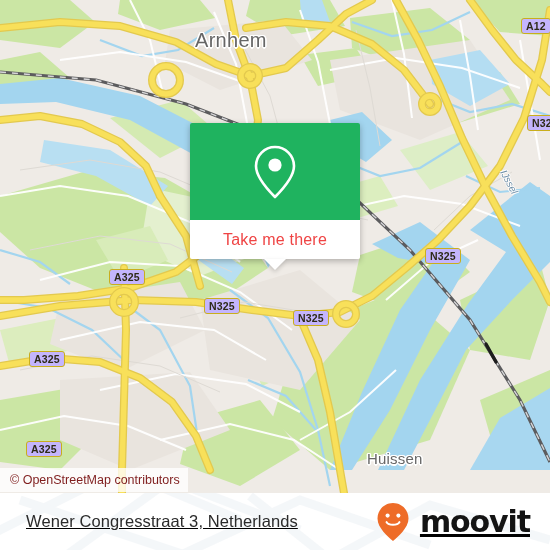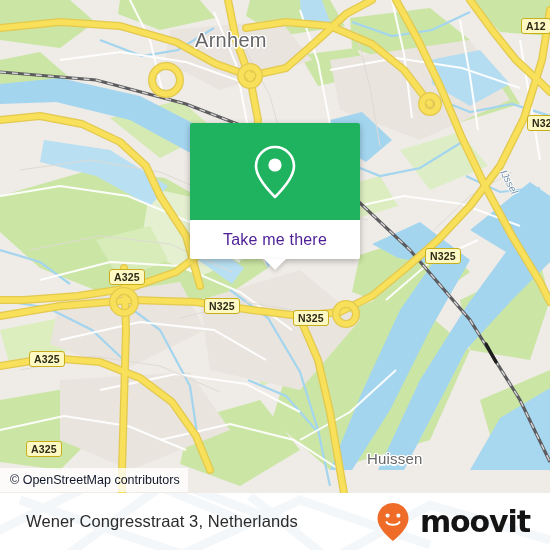--- a/index.html
+++ b/index.html
@@ -12,21 +12,21 @@
   }
   .app{position:relative;width:550px;height:550px;overflow:hidden;background:#fff;}
 
   
   .map{position:absolute;left:0;top:0;width:550px;height:493px;overflow:hidden;background:#efebe6;}
   .mapsvg{position:absolute;left:0;top:0;width:550px;height:493px;display:block;}
 
   
   .shield{
     position:absolute;
-    background:#fef9c3;
+    background:#c4b5fd;
     border:1.6px solid #c9ae1c;
     border-radius:3px;
     color:#2d2a18;
     font-size:10.5px;
     font-weight:bold;
     line-height:14px;
     height:14px;
     padding:0 4px;
     letter-spacing:.2px;
     white-space:nowrap;
@@ -50,40 +50,40 @@
     text-shadow:1px 0 0 #fff,-1px 0 0 #fff,0 1px 0 #fff,0 -1px 0 #fff;
     white-space:nowrap;
   }
 
   
   .attrib{
     position:absolute;left:0;top:468px;
     height:24px;line-height:24px;
     padding:0 8px 0 10px;
     background:rgba(255,255,255,.78);
-    color:#0f172a;font-size:12.5px;
+    color:#7f1d1d;font-size:12.5px;
     white-space:nowrap;
   }
 
   
   .card{
     position:absolute;left:190px;top:123px;width:170px;
     box-shadow:0 2px 6px rgba(0,0,0,.28);
     border-radius:2px;
   }
   .card-top{
     height:97px;background:#1fb35f;border-radius:2px 2px 0 0;
     display:flex;align-items:center;justify-content:center;
   }
   .card-bot{
     height:39px;background:#ffffff;border-radius:0 0 2px 2px;
     display:flex;align-items:center;justify-content:center;
     position:relative;
   }
-  .card-label{color:#4c1d95;font-size:16px;letter-spacing:.2px;}
+  .card-label{color:#ef4444;font-size:16px;letter-spacing:.2px;}
   .card-tail{
     position:absolute;left:50%;bottom:-11px;transform:translateX(-50%);
     width:0;height:0;
     border-left:11px solid transparent;
     border-right:11px solid transparent;
     border-top:11px solid #ffffff;
     filter:drop-shadow(0 2px 2px rgba(0,0,0,.18));
   }
 
   
@@ -91,21 +91,21 @@
     position:absolute;left:0;top:493px;width:550px;height:57px;
     background:#ffffff;overflow:hidden;
   }
   .footer-ghost{
     position:absolute;left:0;top:-493px;width:550px;height:550px;
     opacity:.10;
   }
   .footer-inner{
     position:relative;width:550px;height:57px;
     display:flex;align-items:center;justify-content:space-between;
-    padding:0 20px 0 26px;box-sizing:border-box;
+    padding:0 20px 0 26px;box-sizing:border-box;text-decoration:underline;
   }
   .addr{color:#2b2b2b;font-size:16.5px;letter-spacing:.1px;white-space:nowrap;}
   .brand{display:flex;align-items:center;gap:10px;}
   .brand-word{
     color:#141414;font-size:30px;font-weight:bold;letter-spacing:-1.1px;
     line-height:30px;font-family:"DejaVu Sans","Liberation Sans",sans-serif;
   }
 </style>
 </head>
 <body>

